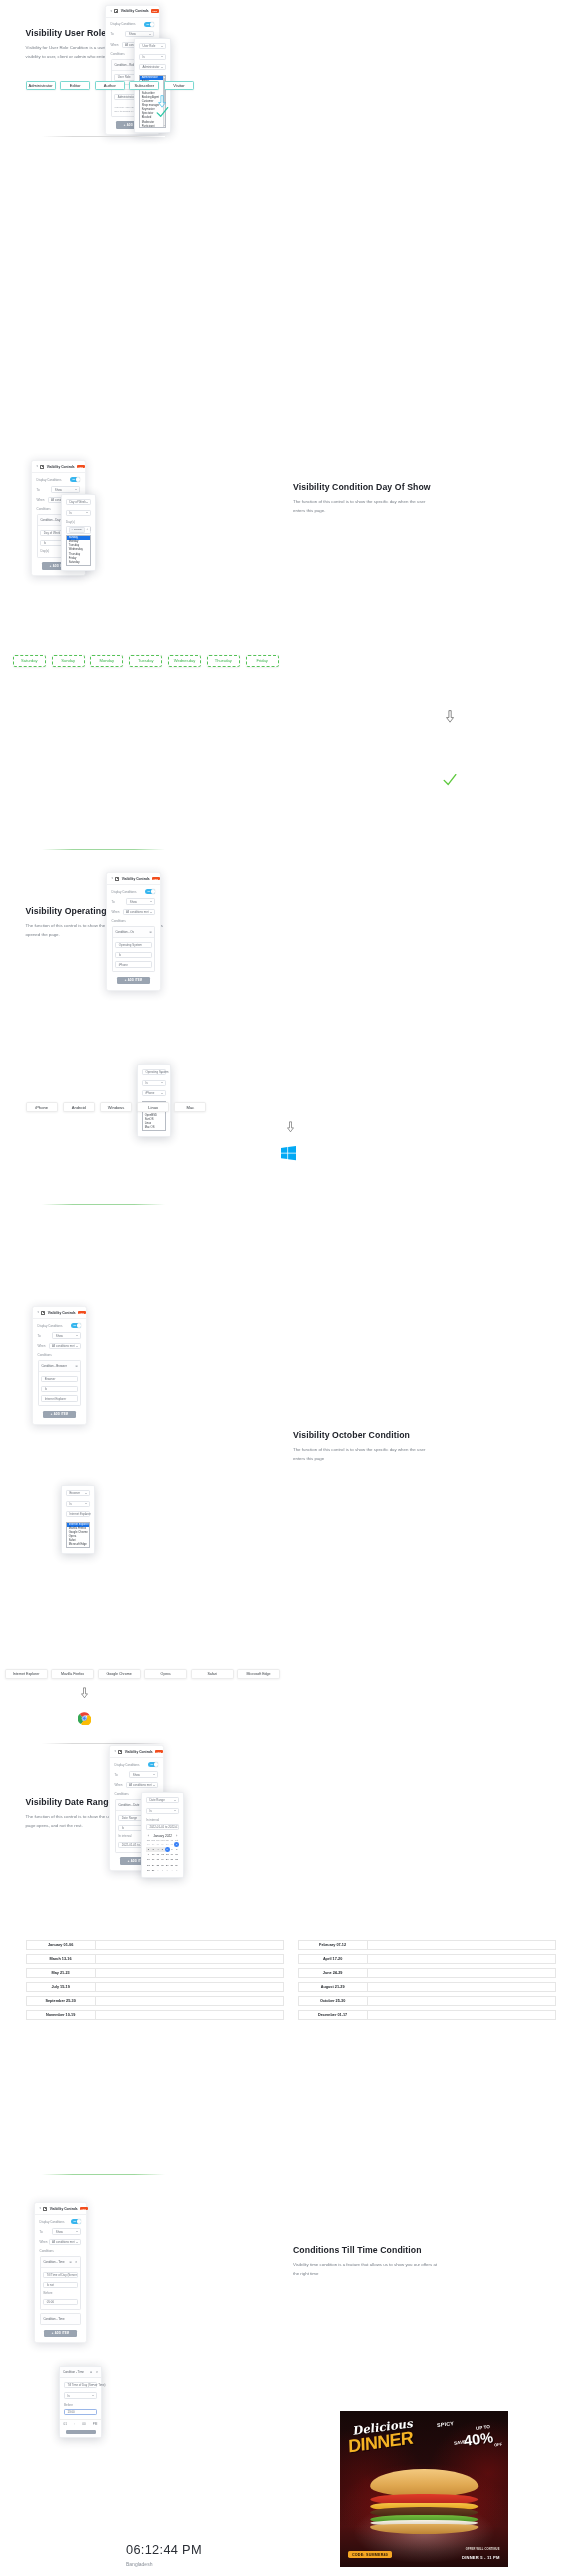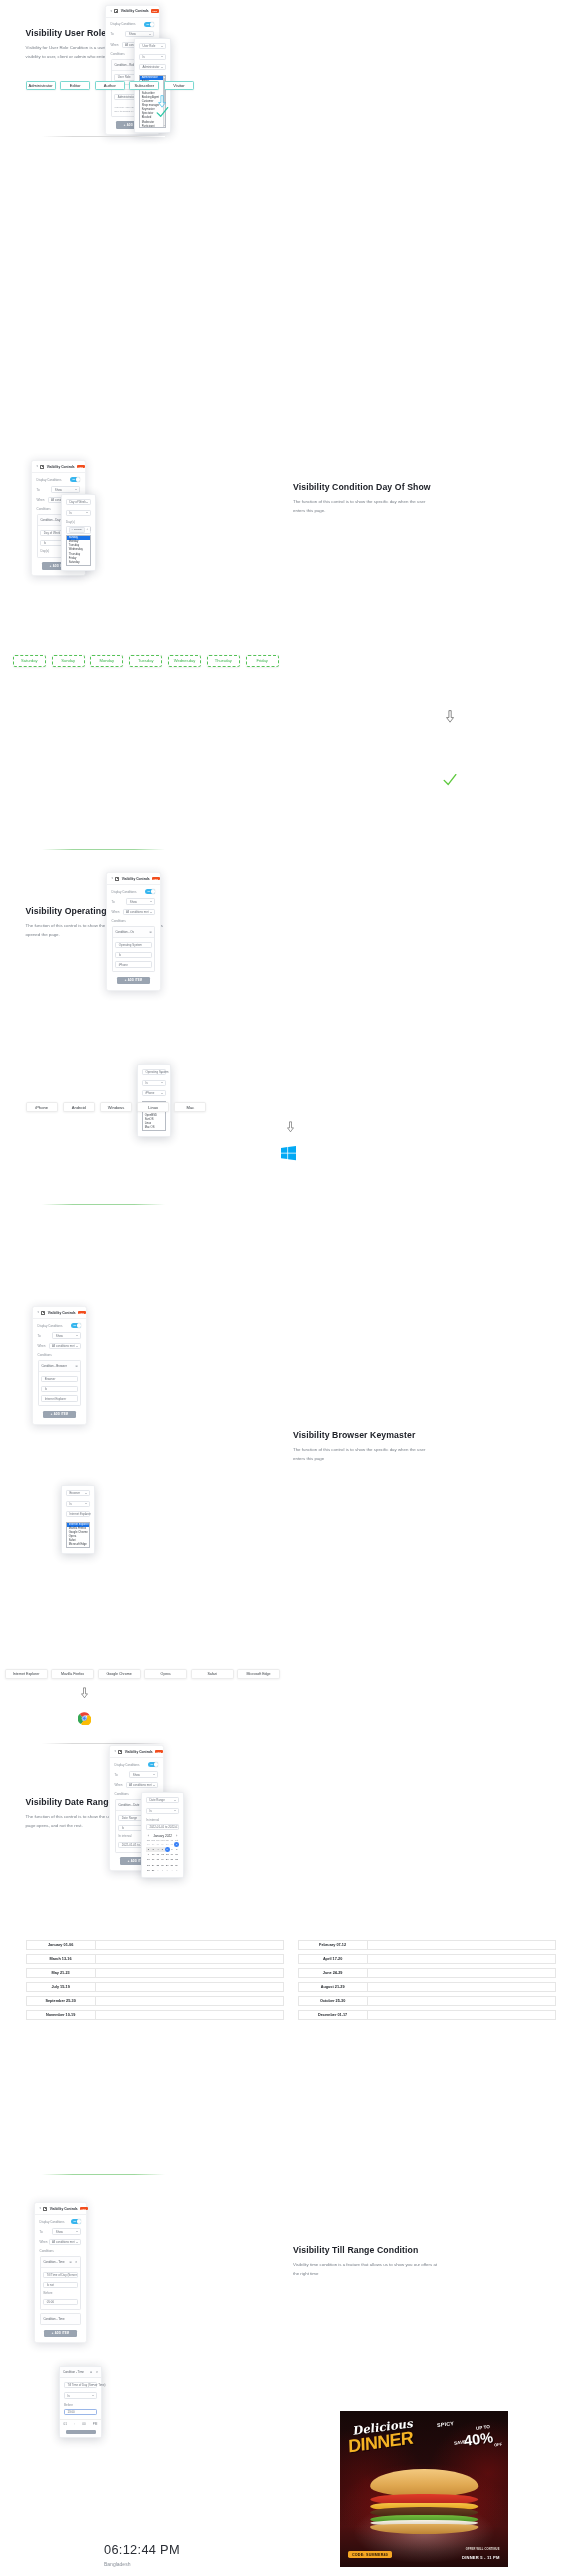--- a/index.html
+++ b/index.html
@@ -497,21 +497,21 @@
     <path d="M0 12.9 H11 V22.6 L0 21 Z" fill="#03a9f4"></path>
     <path d="M12.3 12.9 H26 V24.6 L12.3 22.9 Z" fill="#03a9f4"></path>
   </svg>
 
   <div class="divider" style="left:42px;top:1204px;width:123px;background:linear-gradient(90deg,#ffffff,#9ed89e 25%,#9ed89e 75%,#ffffff);"></div>
 </div>
 
 <div class="section">
 
   <div class="txtblock" style="left:293px;top:1430px;width:145px;">
-    <div class="txt-title">Visibility Browser Keymaster</div>
+    <div class="txt-title">Visibility October Condition</div>
     <div class="txt-body">The function of this control is to show the specific day when the user enters this page</div>
   </div>
 
   <div class="panel" style="left:32px;top:1306px;width:55px;">
     <div class="panel-head">
       <span class="caret">▾</span>
       <span class="pg-icon"></span>
       <span class="panel-title">Visibility Controls</span>
       <span class="badge-new">NEW</span>
     </div>
@@ -761,21 +761,21 @@
         <div class="date-cell-blank"></div>
       </div>
     </div>
 
   <div class="divider" style="left:42px;top:2174px;width:123px;background:linear-gradient(90deg,#ffffff,#9ed89e 25%,#9ed89e 75%,#ffffff);"></div>
 </div>
 
 <div class="section">
 
   <div class="txtblock" style="left:293px;top:2245px;width:145px;">
-    <div class="txt-title">Visibility Till Range Condition</div>
+    <div class="txt-title">Conditions Till Time Condition</div>
     <div class="txt-body">Visibility time condition is a feature that allows us to show you our offers at the right time</div>
   </div>
 
   <div class="panel" style="left:34px;top:2202px;width:53px;">
     <div class="panel-head">
       <span class="caret">▾</span>
       <span class="pg-icon"></span>
       <span class="panel-title">Visibility Controls</span>
       <span class="badge-new">NEW</span>
     </div>
@@ -842,21 +842,21 @@
       <span>01</span>
       <span>:</span>
       <span>00</span>
       <span>PM</span>
     </div>
     <div style="height:4.1px;background:#9aa4b1;width:30px;margin:2.3px auto 3.5px;border-radius:1.2px;"></div>
   </div>
 </div>
 
 <div class="section">
-  <div style="position:absolute;left:104px;top:2542px;">
+  <div style="position:absolute;left:126px;top:2542px;">
     <div class="clock-time">06:12:44 PM</div>
     <div class="clock-country">Bangladesh</div>
   </div>
 
   <div class="banner" style="left:340px;top:2411px;width:168px;height:156px;">
     <div class="banner-smoke"></div>
     <div class="bn-delicious">Delicious</div>
     <div class="bn-spicy">SPICY</div>
     <div class="bn-dinner">DINNER</div>
     <div class="bn-upto">UP TO</div>

